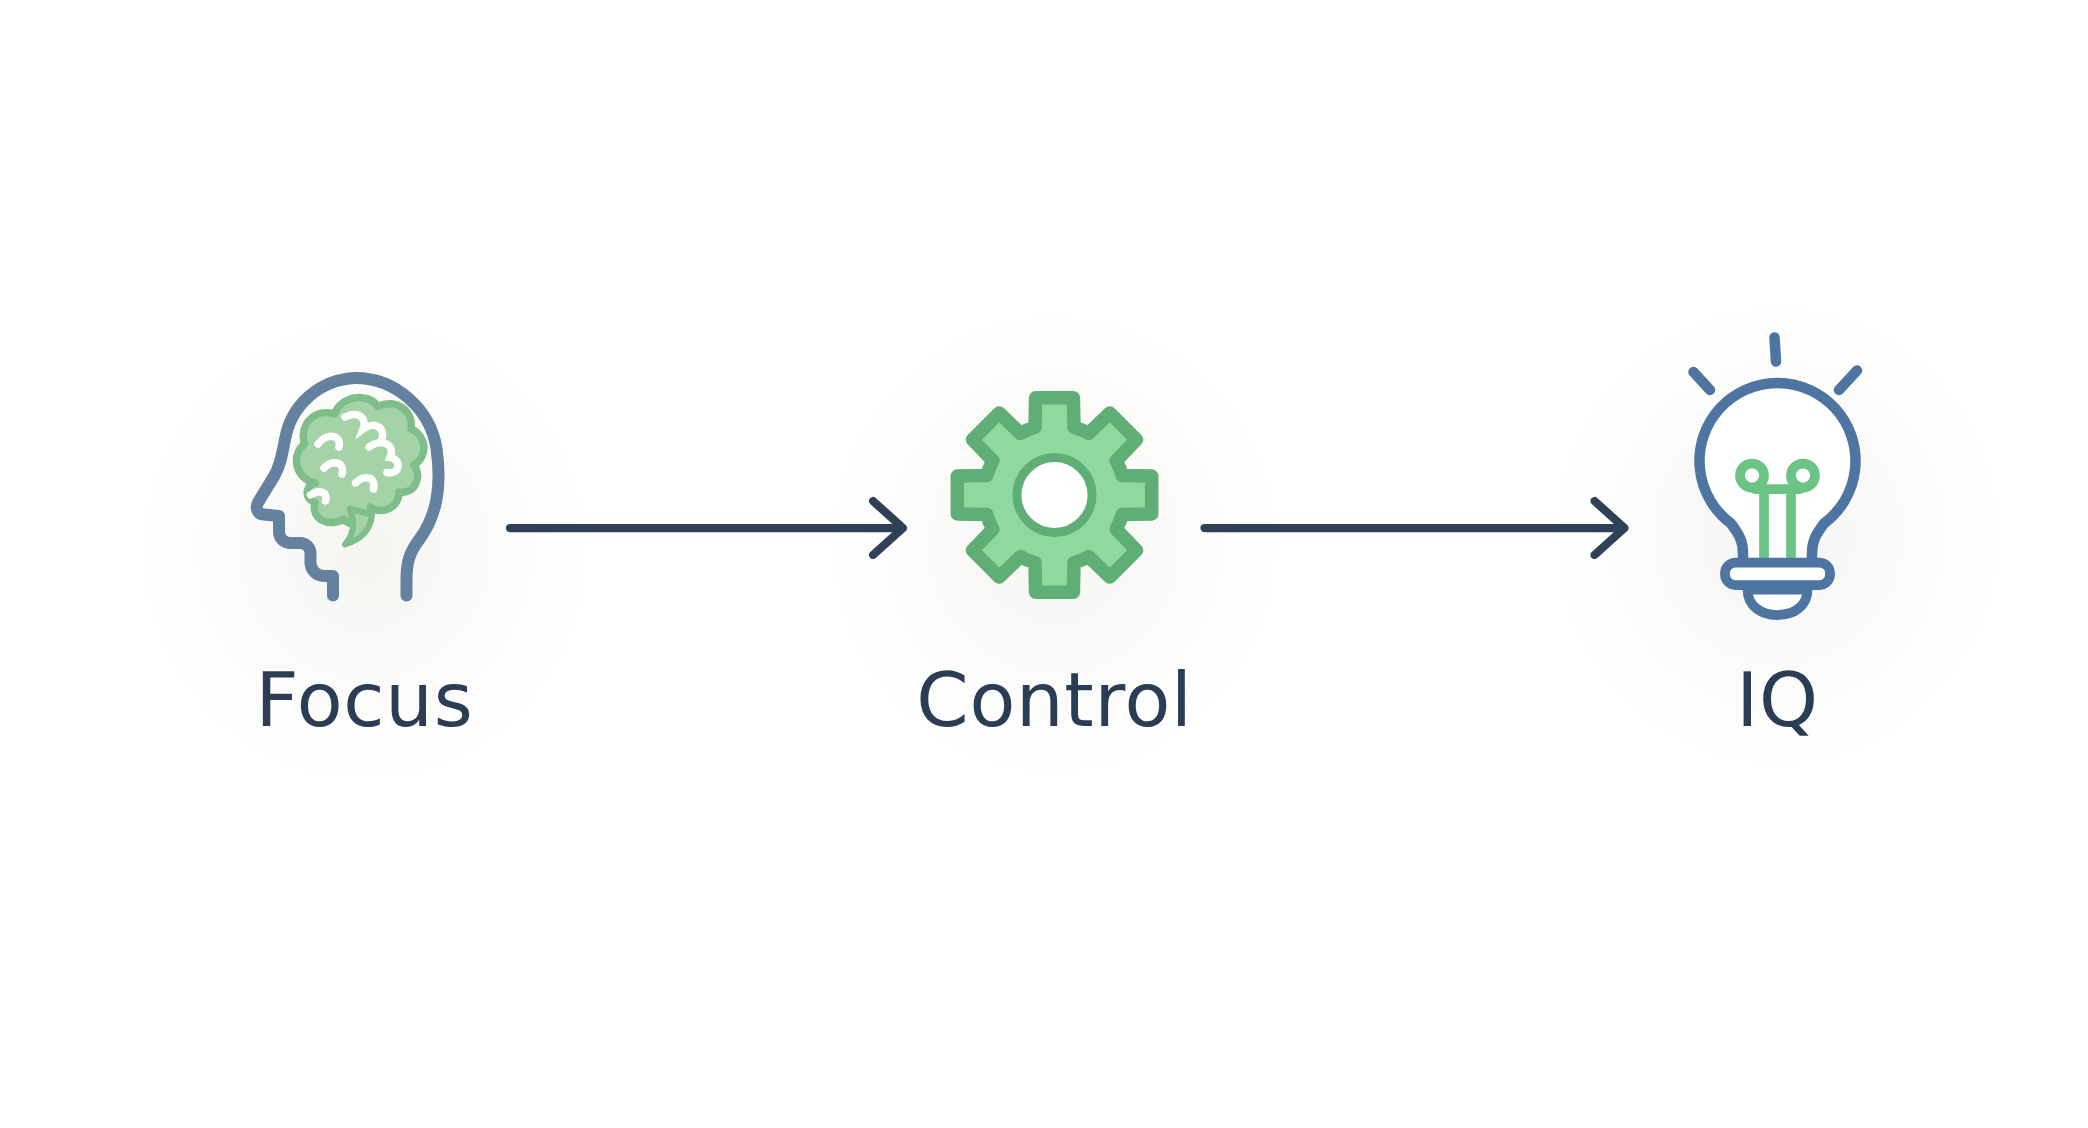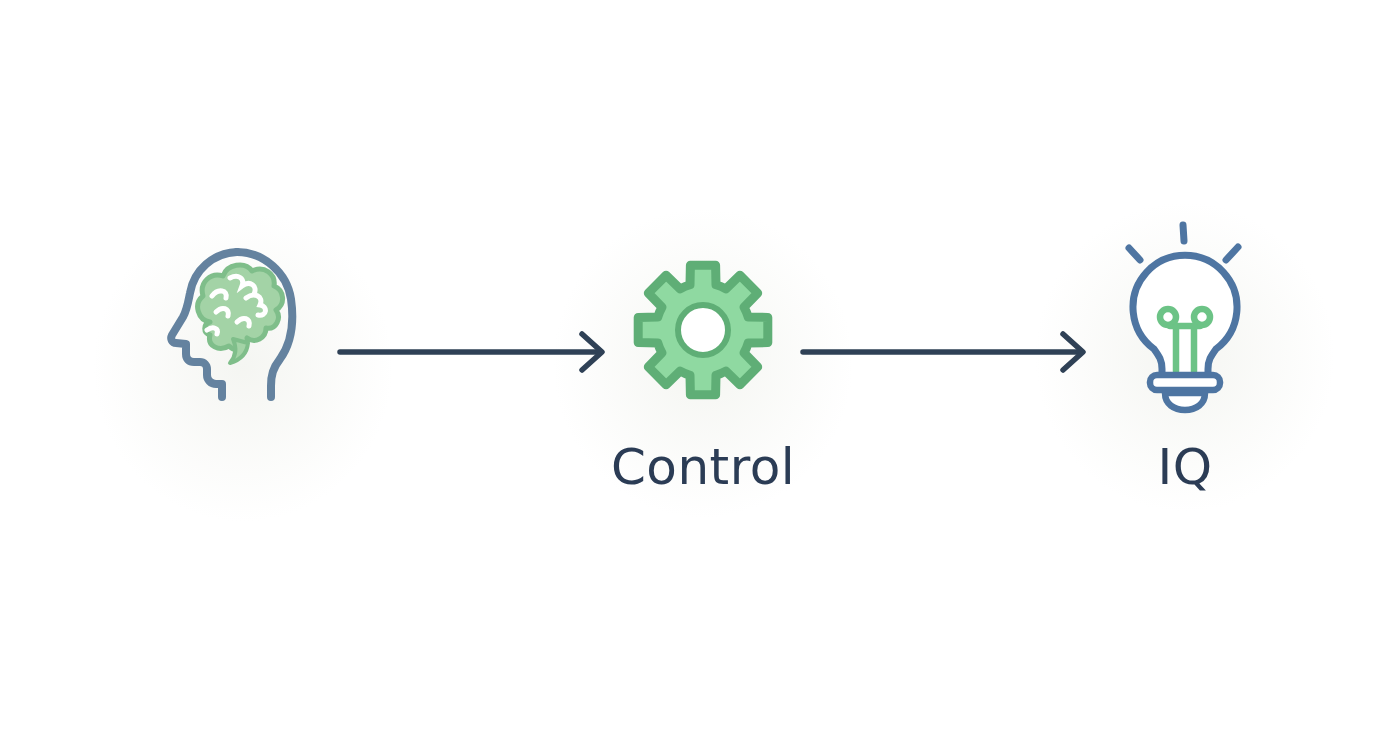--- a/index.html
+++ b/index.html
@@ -109,16 +109,17 @@
         <line x1="58" y1="105" x2="58" y2="150"></line>
         <line x1="76" y1="105" x2="76" y2="150"></line>
       </g>
 
       <rect x="32" y="154" width="70" height="15" rx="7" fill="#ffffff" stroke="#4e75a2" stroke-width="6.5"></rect>
 
       <path d="M 47 172 C 47 183 56 189 67 189 C 78 189 87 183 87 172 Z" fill="#ffffff" stroke="#4e75a2" stroke-width="6.5" stroke-linejoin="round"></path>
     </svg>
   </div>
 
+  <div class="label focus">Focus</div>
   <div class="label iq">IQ</div>
   <div class="label control">Control</div>
 
 </div>
 
 </body></html>

